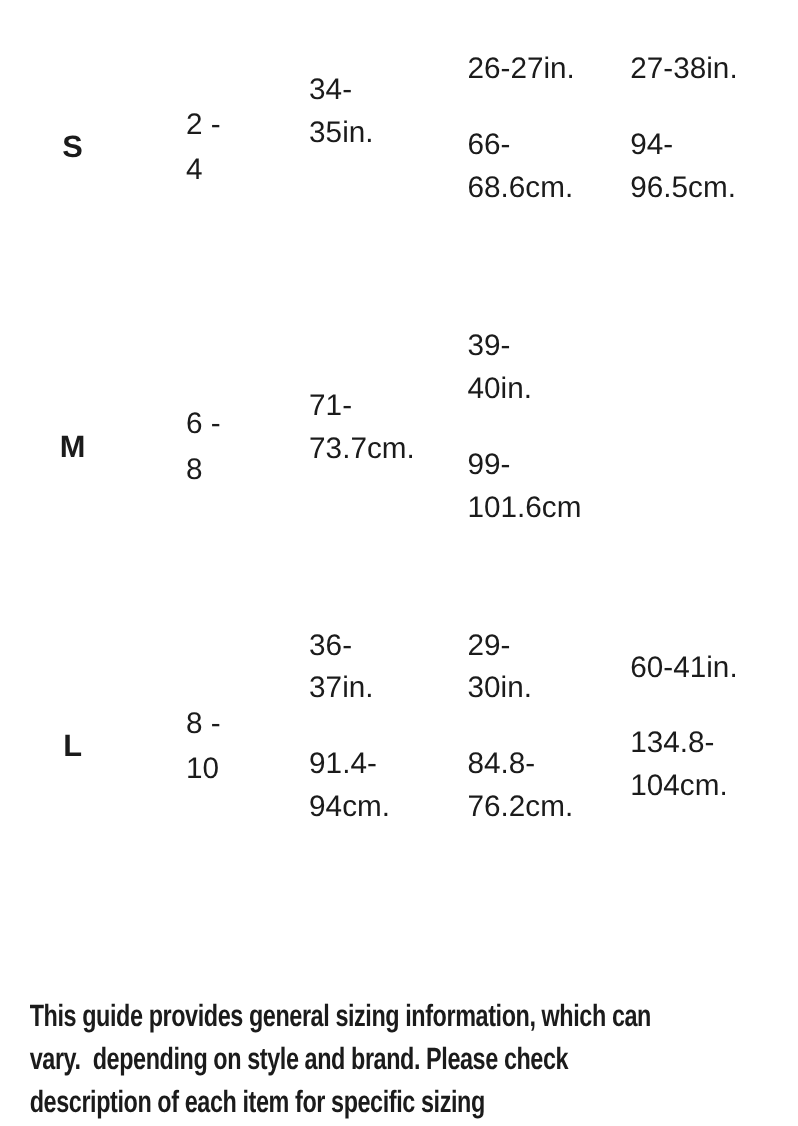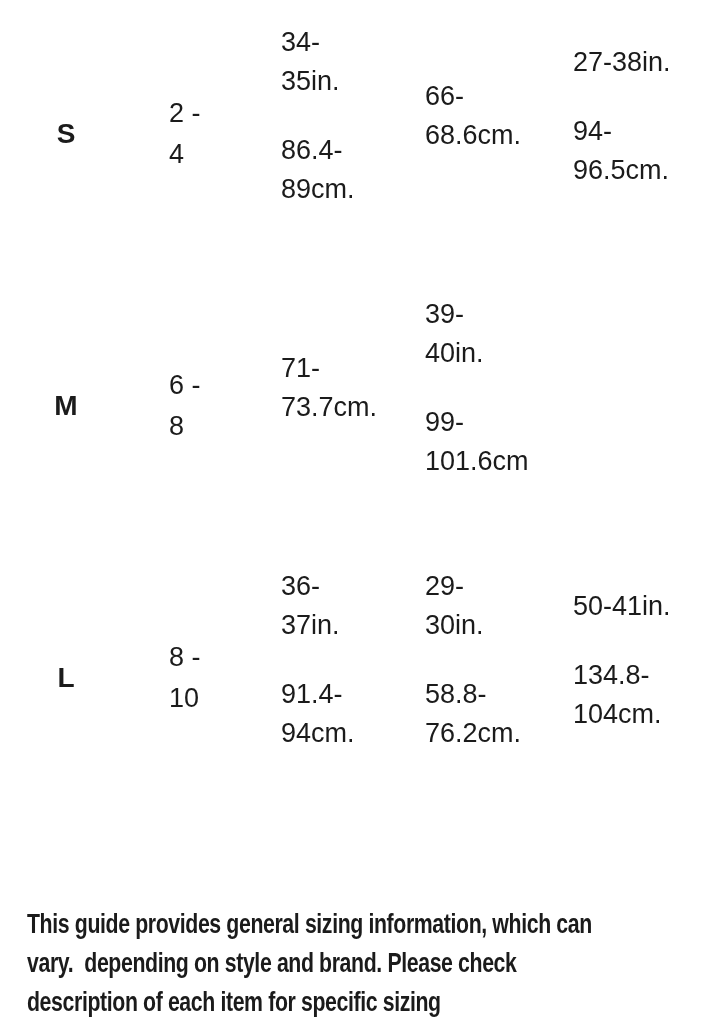--- a/index.html
+++ b/index.html
@@ -77,24 +77,23 @@
 <div class="page">
   <div class="size-table">
 
     <div class="size-row">
       <div class="cell letter-cell">S</div>
       <div class="cell number-cell">2 -
 4</div>
       <div class="cell measure-cell">
         <div class="measure-group inches">34-
 35in.</div>
-        <div class="measure-group cm">86.4-
-89cm.</div>
       </div>
       <div class="cell measure-cell">
+        <div class="measure-group inches">26-27in.</div>
         <div class="measure-group cm">66-
 68.6cm.</div>
       </div>
       <div class="cell measure-cell">
         <div class="measure-group inches">27-38in.</div>
         <div class="measure-group cm">94-
 96.5cm.</div>
       </div>
     </div>
 
@@ -120,25 +119,25 @@
 10</div>
       <div class="cell measure-cell">
         <div class="measure-group inches">36-
 37in.</div>
         <div class="measure-group cm">91.4-
 94cm.</div>
       </div>
       <div class="cell measure-cell">
         <div class="measure-group inches">29-
 30in.</div>
-        <div class="measure-group cm">58.8-
+        <div class="measure-group cm">84.8-
 76.2cm.</div>
       </div>
       <div class="cell measure-cell">
-        <div class="measure-group inches">50-41in.</div>
+        <div class="measure-group inches">60-41in.</div>
         <div class="measure-group cm">134.8-
 104cm.</div>
       </div>
     </div>
 
   </div>
 
   <div class="disclaimer">This guide provides general sizing information, which can
 vary.  depending on style and brand. Please check
 description of each item for specific sizing</div>

